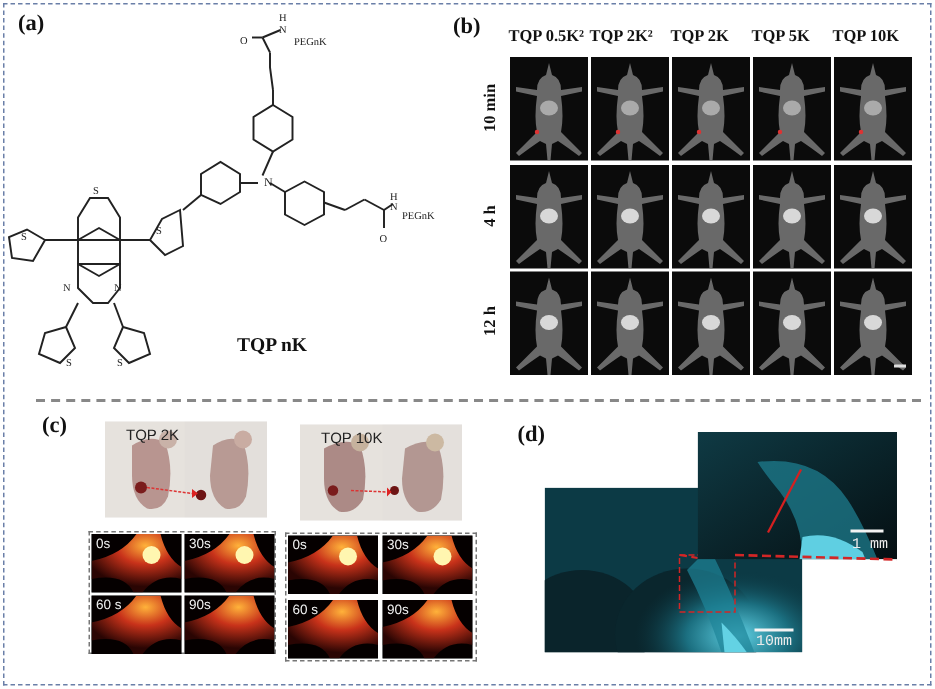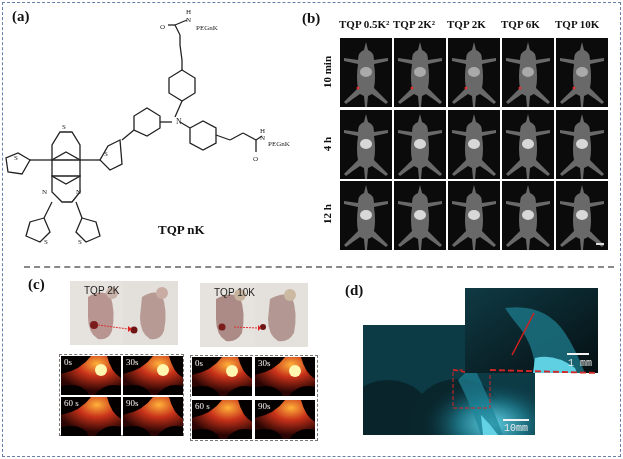--- a/index.html
+++ b/index.html
@@ -11,21 +11,21 @@
   .chem text { font-family: "Liberation Serif", serif; fill: #222; }
   .colhdr { position: absolute; top: 18px; font-weight: bold; font-size: 11px; color: #111; width: 54px; white-space: nowrap; }
   .rowhdr { position: absolute; left: 318px; font-weight: bold; font-size: 11px; color: #111; transform: rotate(-90deg); transform-origin: center; width: 50px; text-align: center; }
   .mouse { position: absolute; width: 52px; height: 69px; background: #0b0b0b; overflow: hidden; }
   .mouse svg { width: 100%; height: 100%; display: block; }
   .scalebar-b { position: absolute; left: 596px; top: 243px; width: 8px; height: 2px; background: #ddd; }
   .photo { position: absolute; background: #e7e4e0; overflow: hidden; }
   .photo-label { position: absolute; left: 14px; top: 4px; font-family: "Liberation Sans", sans-serif; font-size: 10px; color: #222; }
   .thermgroup { position: absolute; border: 1px dashed #777; padding: 0; }
   .therm { position: absolute; width: 60px; height: 39px; overflow: hidden; background: #000; }
-  .therm .tlabel { position: absolute; left: 3px; top: 1px; font-family: Liberation Serif, serif; font-size: 9px; color: #f2f2f2; }
+  .therm .tlabel { position: absolute; left: 3px; top: 1px; font-family: Liberation Sans, sans-serif; font-size: 9px; color: #f2f2f2; }
   .fluor { position: absolute; overflow: hidden; }
   .fluor .sb { position: absolute; height: 2px; background: #f3f3f3; }
   .fluor .sblabel { position: absolute; font-family: Liberation Mono, monospace; font-size: 10px; color: #eaeaea; }
 </style>
 </head>
 <body>
 
 <div class="frame"></div>
 <div class="divider" style="width:590px;left:24px;"></div>
 
@@ -86,21 +86,21 @@
   <text x="76" y="194" font-size="7">N</text>
   <text x="44" y="244" font-size="7">S</text>
   <text x="78" y="244" font-size="7">S</text>
 </svg>
 <div class="plabel" style="left:158px;top:222px;font-size:13px;">TQP nK</div>
 
 <div class="plabel" style="left:302px;top:10px;">(b)</div>
 <div class="colhdr" style="left:339px;">TQP 0.5K²</div>
 <div class="colhdr" style="left:393px;">TQP 2K²</div>
 <div class="colhdr" style="left:447px;">TQP 2K</div>
-<div class="colhdr" style="left:501px;">TQP 6K</div>
+<div class="colhdr" style="left:501px;">TQP 5K</div>
 <div class="colhdr" style="left:555px;">TQP 10K</div>
 
 <div class="rowhdr" style="top:66px;left:302px;">10 min</div>
 <div class="rowhdr" style="top:138px;left:302px;">4 h</div>
 <div class="rowhdr" style="top:208px;left:302px;">12 h</div>
 
 <div id="mgrid">
     <div class="mouse" style="left: 340px; top: 38px;">
     <svg viewBox="0 0 52 69">
       <path d="M26,4 L28,12 Q34,14 34,22 L48,20 L48,23 L34,26 Q36,40 34,50 Q40,56 48,64 L46,66 Q38,60 32,56 L28,58 L27,69 L25,69 L24,58 L20,56 Q14,60 6,66 L4,64 Q12,56 18,50 Q16,40 18,26 L4,23 L4,20 L18,22 Q18,14 24,12 Z" fill="#8a8a8a" opacity="0.75"></path>

